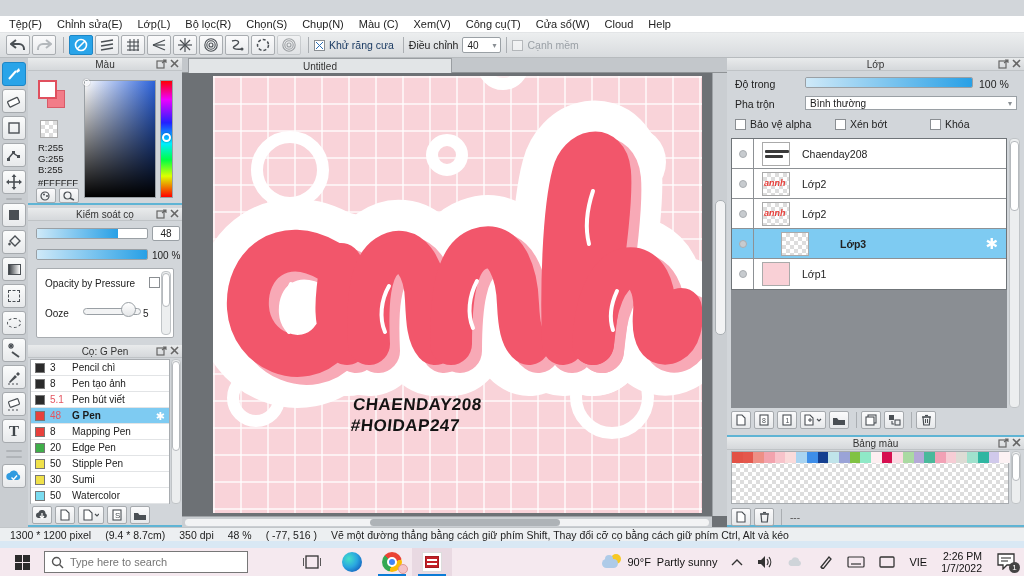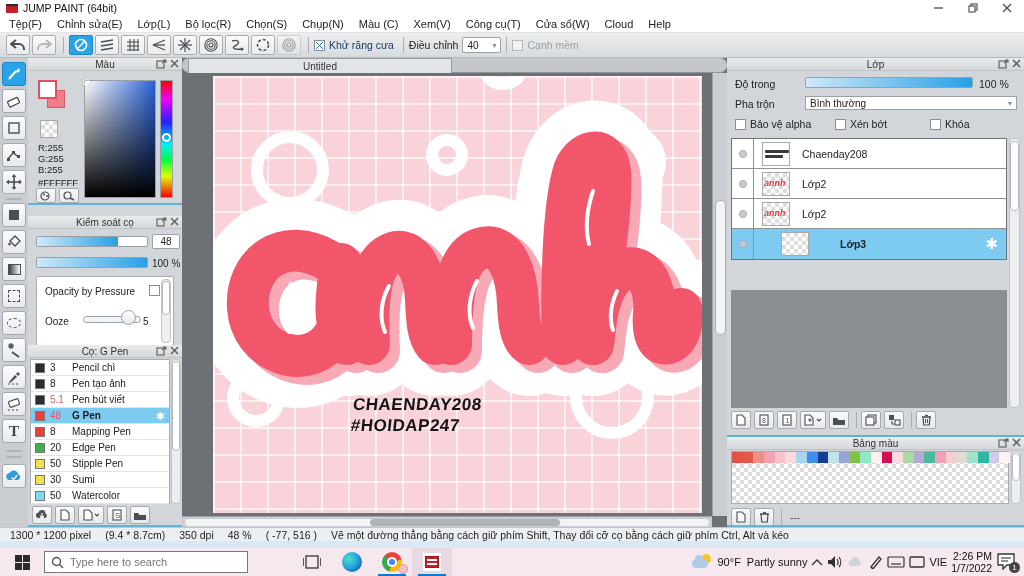--- a/index.html
+++ b/index.html
@@ -114,21 +114,21 @@
   .brow.sel .bname { font-weight:bold; color:#1a1a1a; }
   .gear { color:#fff; font-size:11px; position:absolute; right:4px; top:2px; }
   .brush-sb { position:absolute; left:143px; top:14px; width:10px; height:145px; }
   .pbtn { width:20px; height:18px; background:linear-gradient(#fbfbfc,#e6e8ea); border:1px solid #a6aaae;
     border-radius:2px; display:flex; align-items:center; justify-content:center; margin-right:3px; }
   .pbtn.wide { width:26px; }
 
   
   .canvasarea { position:absolute; left:182px; top:0; width:545px; height:469px; background:#6d7175; }
   .tabbar { position:absolute; left:0; top:0; width:545px; height:15px; background:#c3c7cb;
-    border-bottom:1px solid #8f9396;border-radius:7px; }
+    border-bottom:1px solid #8f9396; }
   .tab { position:absolute; left:6px; top:0; width:264px; height:15px; background:#e2e5e7;
     border:1px solid #9a9ea2; border-bottom:none; display:flex; align-items:center; justify-content:center;
     font-size:10px; color:#333; }
   .viewport { position:absolute; left:0; top:15px; width:530px; height:443px; background:#6d7175; overflow:hidden; }
   .art { position:absolute; left:31px; top:3px; width:489px; height:437px; background-color:#f9d3d9;
     background-image:linear-gradient(to right,rgba(255,255,255,.65) 2px,transparent 2px),
       linear-gradient(to bottom,rgba(255,255,255,.65) 2px,transparent 2px);
     background-size:27px 27px; overflow:hidden; }
   .ring { position:absolute; border:12px solid #fff; border-radius:50%; }
   .credit { position:absolute; left:139px; top:318px; color:#141414; font-weight:bold;
@@ -197,60 +197,37 @@
   .chrome-circle .inner { position:absolute; left:5px; top:5px; width:10px; height:10px; background:#4285f4;
     border:2px solid #fff; border-radius:50%; }
   .chrome-badge { position:absolute; right:4px; bottom:2px; width:10px; height:10px; border-radius:50%;
     background:#f3c3c8; border:1px solid #d99; }
   .jump-tile { width:20px; height:20px; background:#fff; border:1px solid #ddd; display:flex;
     align-items:center; justify-content:center; }
   .jump-glyph { width:14px; height:12px; background:#c31f26;
     box-shadow:inset 0 3px 0 #fff0, inset 0 0 0 1px #a51a20; position:relative; }
   .jump-glyph::after { content:""; position:absolute; left:2px; top:3px; width:10px; height:2px; background:#fff;
     box-shadow:0 4px 0 #fff; }
-  .tray { margin-left:auto; display:flex; align-items:center; gap:4px; padding-right:6px; }
+  .tray { margin-left:auto; display:flex; align-items:center; gap:14px; padding-right:6px; }
   .tray-text { font-size:11px; color:#111; white-space:nowrap; }
   .clock { text-align:right; font-size:10.5px; line-height:12px; color:#111; }
   .weather { display:flex; align-items:center; gap:6px; }
   .wicon { position:relative; width:20px; height:18px; }
   .wsun { position:absolute; left:9px; top:1px; width:10px; height:10px; border-radius:50%; background:#f7c824; }
   .wcloud { position:absolute; left:0; top:6px; width:16px; height:9px; border-radius:8px; background:#aecbe8; }
   .wcloud::before { content:""; position:absolute; left:3px; top:-4px; width:8px; height:8px; border-radius:50%; background:#aecbe8; }
   .notif { position:relative; width:22px; height:20px; }
   .notif-badge { position:absolute; right:-2px; bottom:-1px; width:11px; height:11px; border-radius:50%;
     background:#444; color:#fff; font-size:8px; display:flex; align-items:center; justify-content:center; }
 </style>
 </head>
 <body>
 
 <div class="app">
 
-  <div class="titlebar">
-    <div class="appicon"></div>
-    <span class="titletext">JUMP PAINT (64bit)</span>
-    <div class="wincontrols">
-      <div class="winbtn">
-        <svg width="10" height="10">
-            <line x1="0" y1="5" x2="9" y2="5" stroke="#555" stroke-width="1.4"></line>
-          </svg>
-        </div>
-      <div class="winbtn">
-        <svg width="11" height="10">
-            <rect x="3" y="1" width="6" height="6" fill="#fff" stroke="#555" stroke-width="1.2"></rect>
-            <rect x="1" y="3" width="6" height="6" fill="#fff" stroke="#555" stroke-width="1.2"></rect>
-          </svg>
-        </div>
-      <div class="winbtn">
-        <svg width="10" height="10">
-            <line x1="1" y1="1" x2="9" y2="9" stroke="#555" stroke-width="1.4"></line>
-            <line x1="9" y1="1" x2="1" y2="9" stroke="#555" stroke-width="1.4"></line>
-          </svg>
-        </div>
-    </div>
-  </div>
 
   <div class="menubar">
     <span class="menuitem">Tệp(F)</span>
     <span class="menuitem">Chỉnh sửa(E)</span>
     <span class="menuitem">Lớp(L)</span>
     <span class="menuitem">Bộ lọc(R)</span>
     <span class="menuitem">Chọn(S)</span>
     <span class="menuitem">Chụp(N)</span>
     <span class="menuitem">Màu (C)</span>
     <span class="menuitem">Xem(V)</span>
@@ -495,21 +472,21 @@
           </svg>
         </div>
       <div class="gradsq">
           <div class="mark"></div>
         </div>
       <div class="huebar">
           <div class="mark"></div>
         </div>
     </div>
 
-    <div class="panel" style="left:28px; top:158px; width:154px; height:140px;">
+    <div class="panel" style="left:28px; top:150px; width:154px; height:140px;">
       <div class="phead">
         <span class="ptitle">Kiểm soát cọ</span>
         <span class="picons">
           <svg width="11" height="10">
               <rect x="1" y="2" width="7" height="7" fill="none" stroke="#666" stroke-width="1.2"></rect>
               <path d="M6 4 l4 -3 m0 3 v-3 h-3" stroke="#666" stroke-width="1.1" fill="none"></path>
             </svg>
           <svg width="10" height="10">
               <line x1="1" y1="1" x2="8" y2="8" stroke="#666" stroke-width="1.6"></line>
               <line x1="8" y1="1" x2="1" y2="8" stroke="#666" stroke-width="1.6"></line>
@@ -765,20 +742,27 @@
           <span class="lname">Lớp2</span>
         </div>
         <div class="lrow sel">
           <div class="viscell">
               <div class="visdot"></div>
             </div>
           <div class="lthumb checker"></div>
           <span class="lname">Lớp3</span>
           <span class="gear" style="font-size:15px; top:6px; right:8px;">✱</span>
         </div>
+        <div class="lrow">
+          <div class="viscell">
+              <div class="visdot"></div>
+            </div>
+          <div class="lthumb" style="background:#f9d0d6"></div>
+          <span class="lname">Lớp1</span>
+        </div>
       </div>
       <div class="layer-empty" style="top:232px; height:118px;"></div>
       <div class="vsb" style="left:282px; top:80px; width:11px; height:270px;">
           <div class="thumb" style="top:2px; height:70px;"></div>
         </div>
 
       <div class="lbtnrow" style="top:353px;">
         <div class="pbtn">
             <svg width="10" height="12">
               <path d="M1 1 h5 l3 3 v7 h-8 z" fill="#fff" stroke="#4a4f54" stroke-width="1.1"></path>

